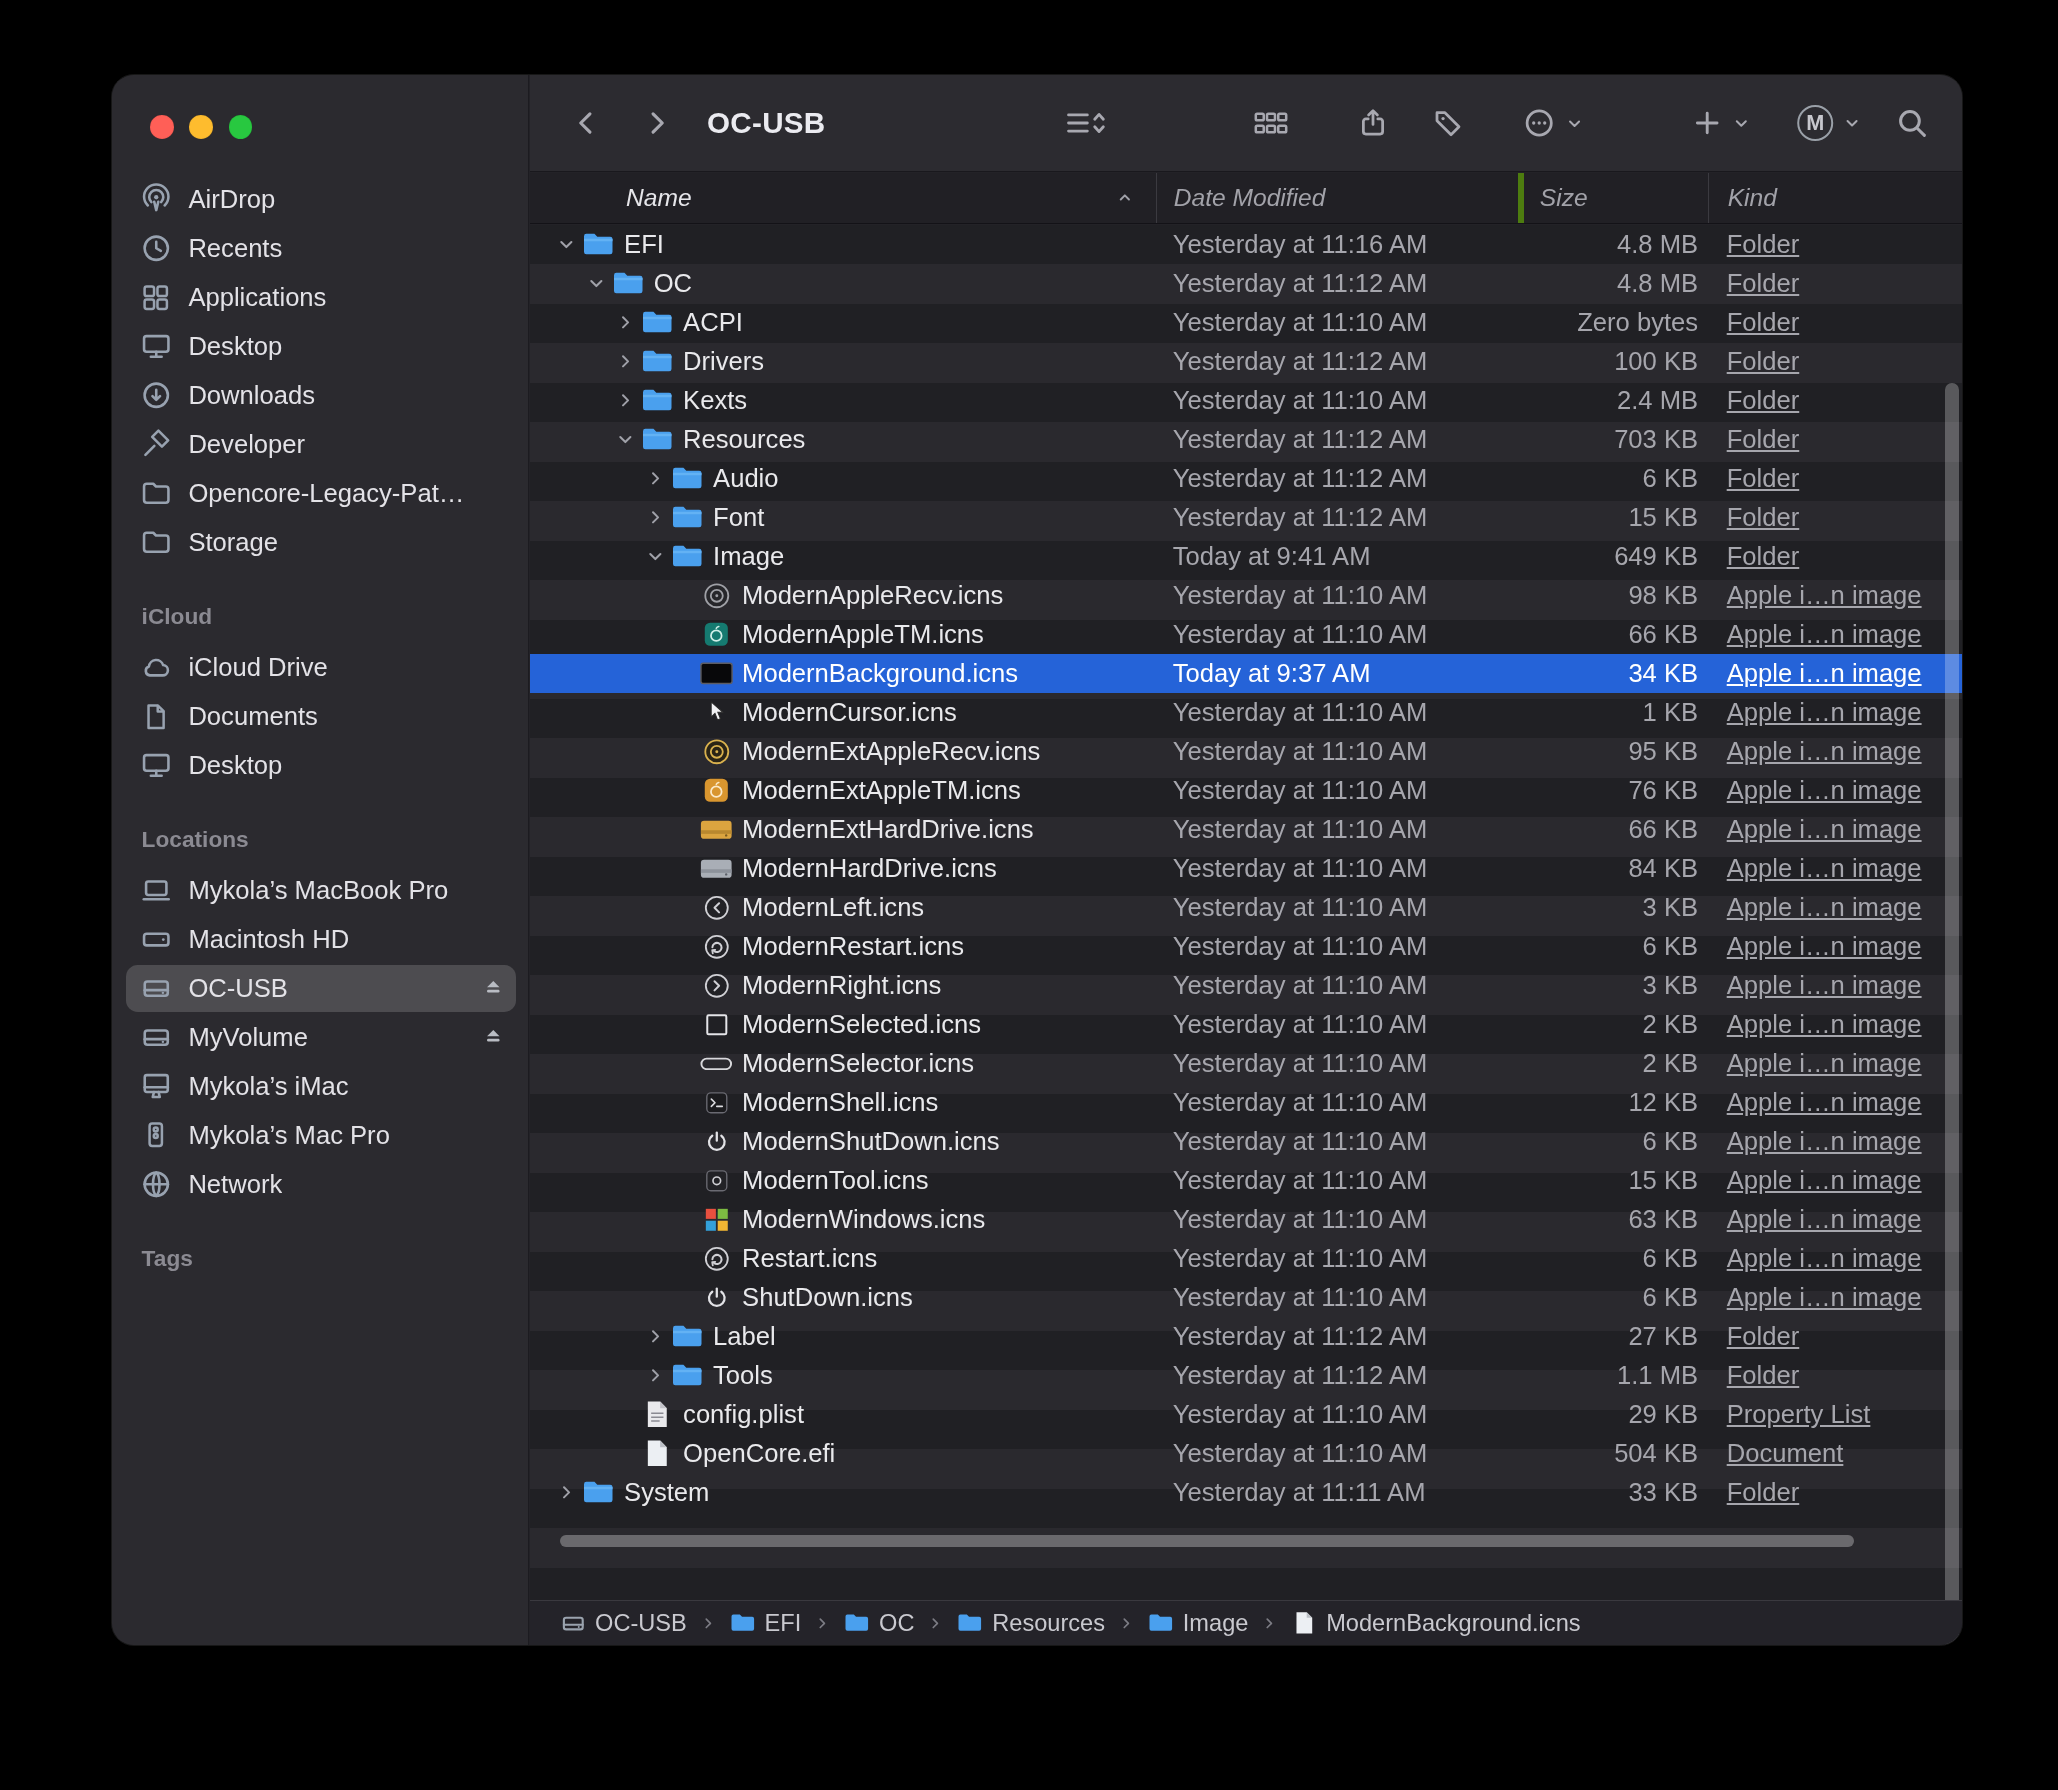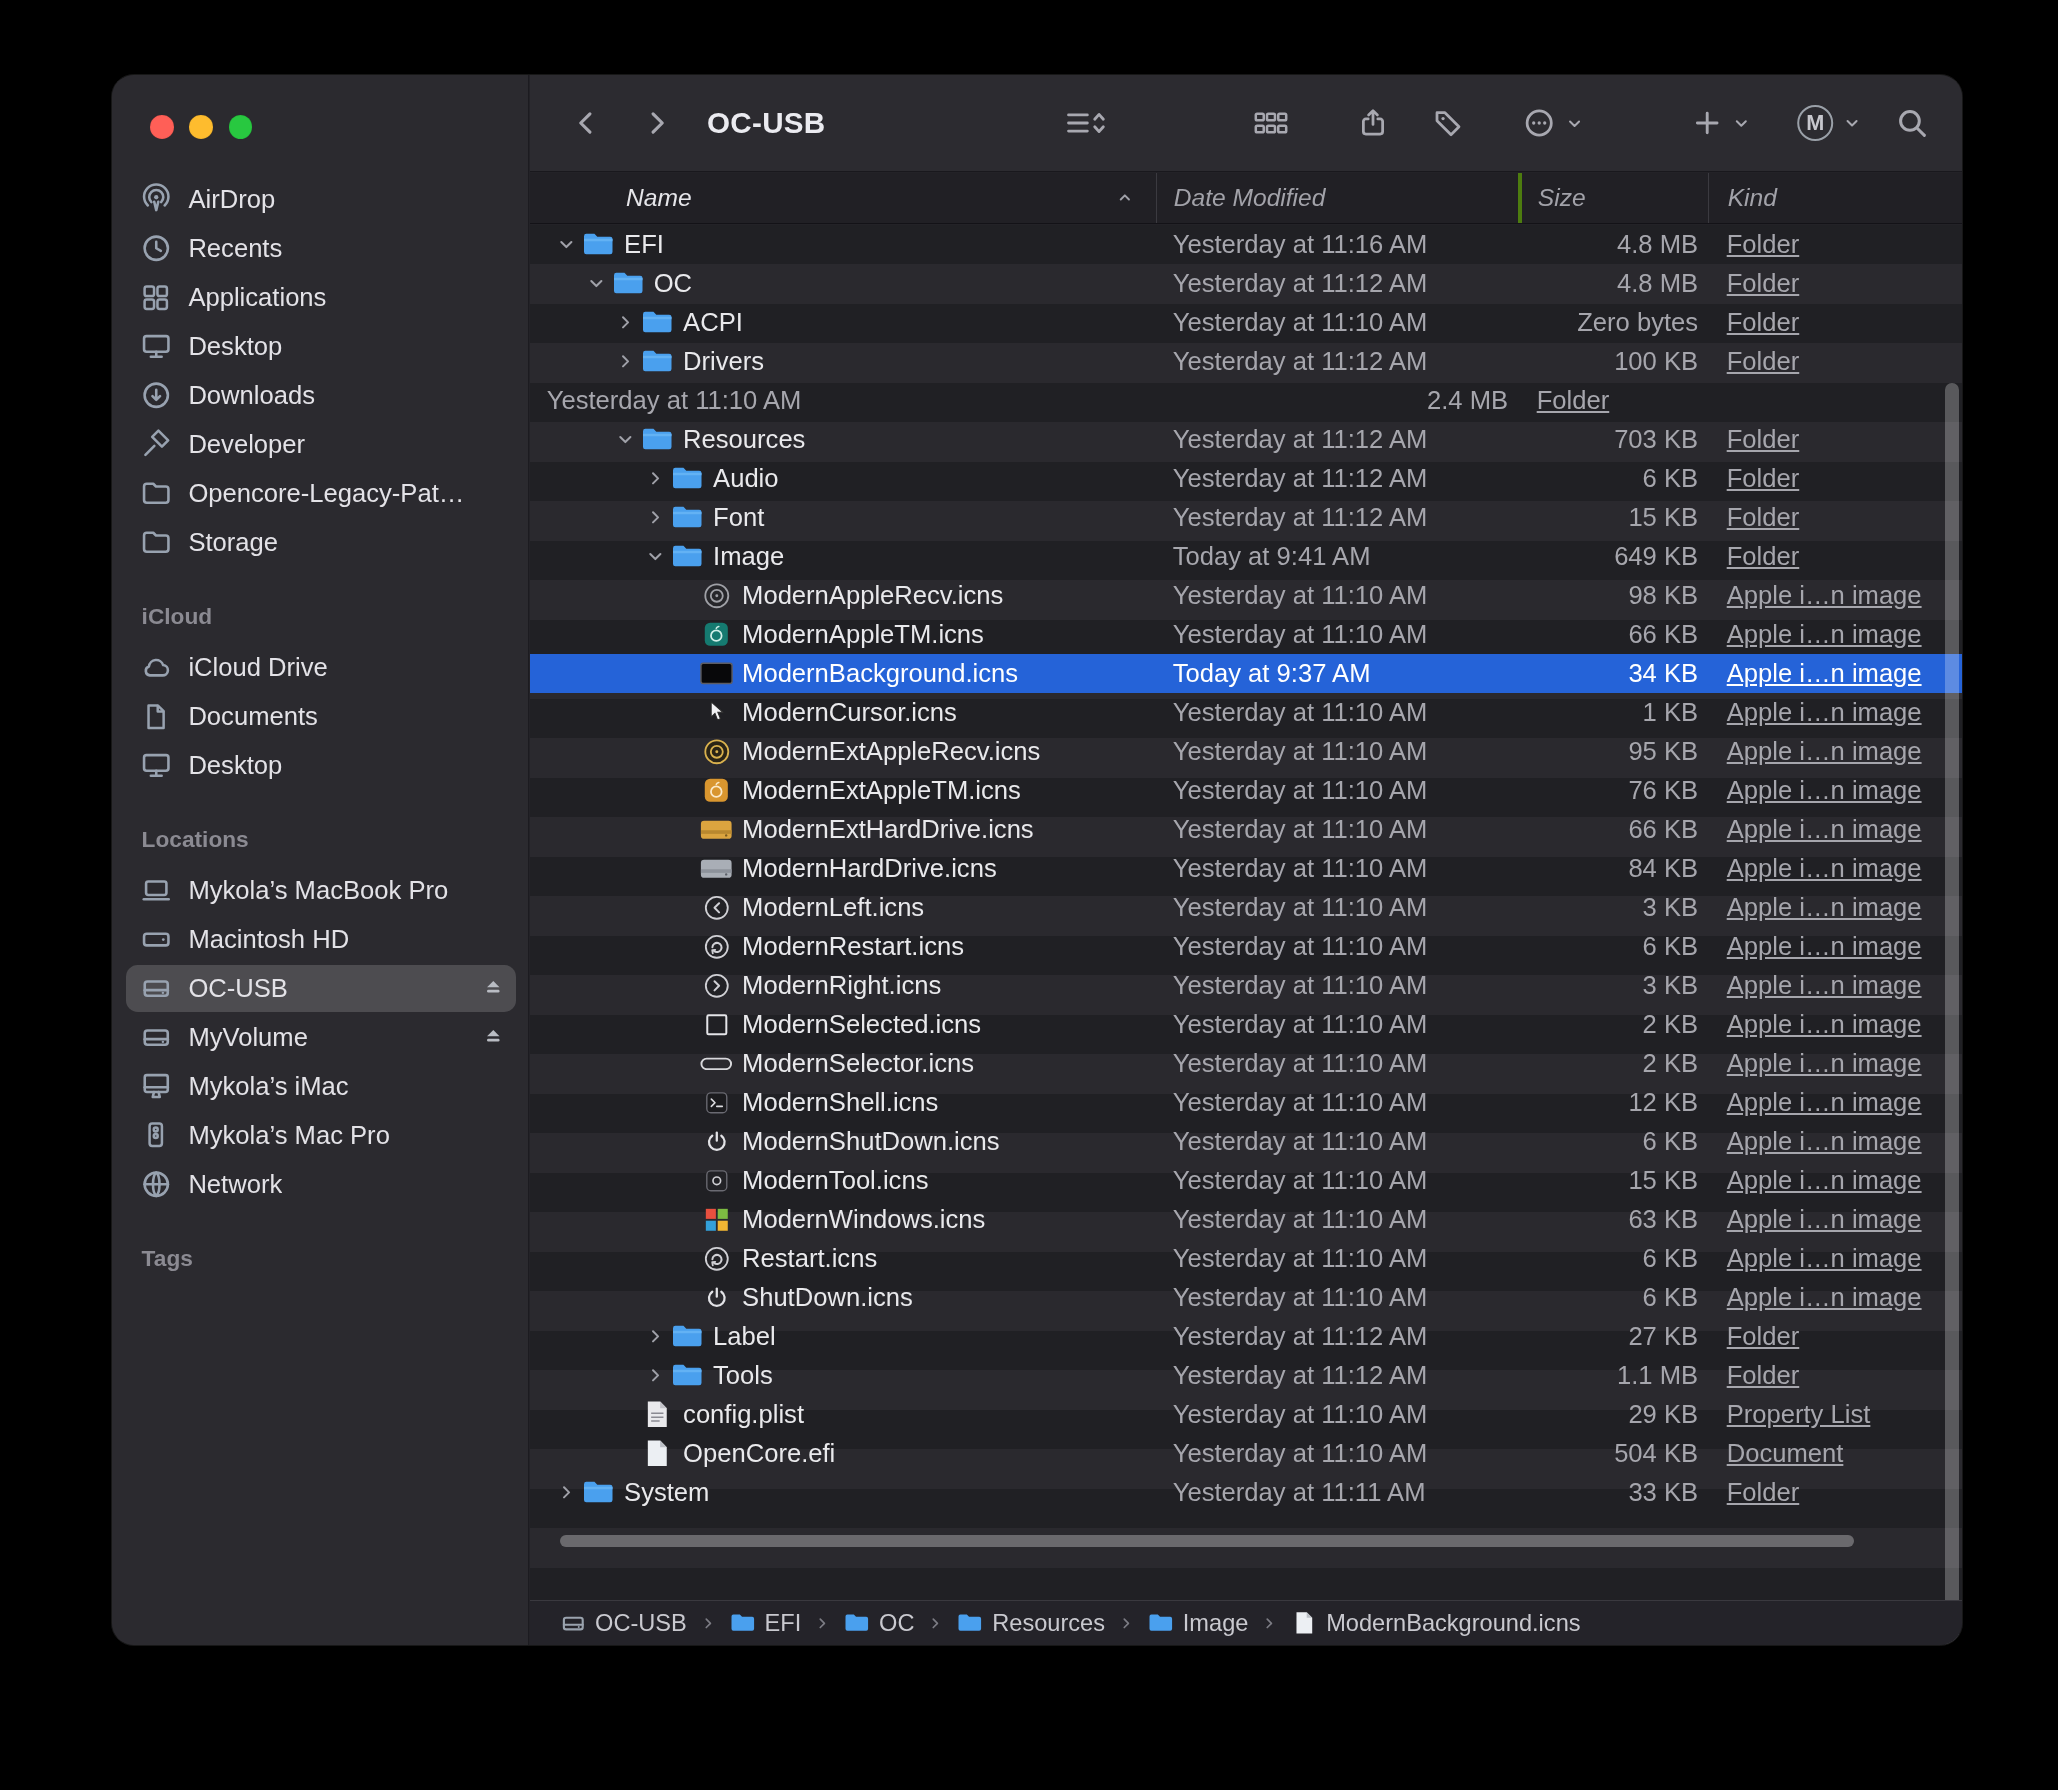--- a/index.html
+++ b/index.html
@@ -35,21 +35,21 @@
   .tb-title { position:absolute; left:177px; top:48px; transform:translateY(-50%);
     font-size:29.6px; font-weight:700; color:#ebebf0; letter-spacing:0.3px; white-space:nowrap; }
   .m-badge { width:36px; height:36px; border:2.4px solid #9aa0a8; border-radius:50%;
     display:flex; align-items:center; justify-content:center; font-size:21.7px; font-weight:700; color:#c7c7cd; }
 
   .colheader { position:absolute; top:98px; left:0; right:0; height:51px; background:#212025;
     border-bottom:1px solid #131217; display:grid; grid-template-columns:626px 362px 190px 1fr; }
   .hcell { display:flex; align-items:center; font-size:24.6px; color:#a2a2a9;font-style:italic; }
   .hname { padding-left:96px; color:#e6e6ea; }
   .hdate { padding-left:16.7px; border-left:1px solid #3b3a40; }
-  .hsize { padding-left:15.8px; border-left:4px solid #4d7c0f; }
+  .hsize { padding-left:15.8px; border-left:6px solid #4d7c0f; }
   .hkind { padding-left:18.7px; border-left:1px solid #3b3a40; }
   .sort-caret { margin-left:auto; margin-right:21.7px; color:#9fa0a8; display:flex; }
 
   .list { position:absolute; top:150px; left:0; right:0; bottom:45px;
     background:repeating-linear-gradient(to bottom,#202024 0,#202024 39px,#2a292e 39px,#2a292e 79px); }
   .row { height:39px; display:grid; grid-template-columns:626px 362px 190px 1fr; align-items:center;
     font-size:25.6px; color:#e9e9ec; }
   .row.selected { background:var(--accent,#2563d8); }
   .cell { white-space:nowrap; overflow:hidden; }
   .sec { color:#a6a6ad; }
@@ -457,20 +457,35 @@
                   <path d="M2 8.2h30v2.6H2z" fill="#63b2f4"></path>
                 </svg>
               </span>
               <span class="row-label">Drivers</span>
             </div>
             <div class="cell sec date-cell">Yesterday at 11:12 AM</div>
             <div class="cell sec size-cell">100 KB</div>
             <div class="cell sec kind-cell">Folder</div>
           </div>
           <div class="row">
+            <div class="cell name-cell">
+              <span class="indent" style="width: 59px;"></span>
+              <span class="disc">
+                <svg viewBox="0 0 24 24" width="18.7" height="18.7" fill="none" stroke="currentColor" stroke-width="2.6" stroke-linecap="round" stroke-linejoin="round">
+                  <path d="M9 5.5 15.5 12 9 18.5"></path>
+                </svg>
+              </span>
+              <span class="row-icon">
+                <svg viewBox="0 0 34 28" width="32.5" height="26.6">
+                  <path d="M2 5.5A2.5 2.5 0 0 1 4.5 3H13l3 3h13.5A2.5 2.5 0 0 1 32 8.5V22a2.5 2.5 0 0 1-2.5 2.5h-25A2.5 2.5 0 0 1 2 22z" fill="#4aa0ee"></path>
+                  <path d="M2 8.2h30v2.6H2z" fill="#63b2f4"></path>
+                </svg>
+              </span>
+              <span class="row-label">Kexts</span>
+            </div>
             <div class="cell sec date-cell">Yesterday at 11:10 AM</div>
             <div class="cell sec size-cell">2.4 MB</div>
             <div class="cell sec kind-cell">Folder</div>
           </div>
           <div class="row">
             <div class="cell name-cell">
               <span class="indent" style="width: 59px;"></span>
               <span class="disc open">
                 <svg viewBox="0 0 24 24" width="18.7" height="18.7" fill="none" stroke="currentColor" stroke-width="2.6" stroke-linecap="round" stroke-linejoin="round">
                   <path d="M9 5.5 15.5 12 9 18.5"></path>

